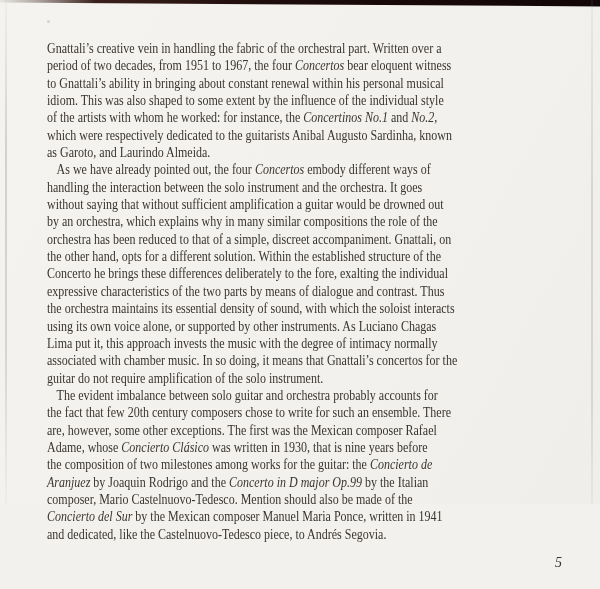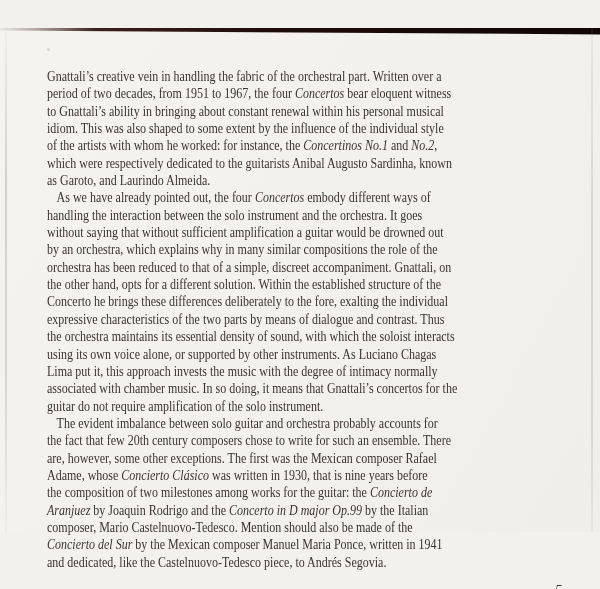--- a/index.html
+++ b/index.html
@@ -11,21 +11,20 @@
     margin:0;padding:0;
     width:600px;height:589px;
     overflow:hidden;
     background:var(--paper);
   }
   .page{
     position:relative;
     width:600px;height:504px;
     background:linear-gradient(120deg,#f4f3ef 0%,#f2f1ed 55%,#efeeea 100%);
     font-family:"Liberation Serif","DejaVu Serif",serif;
-    margin-top:28px;
   }
   .scan-band{
     position:absolute;top:0;left:0;width:600px;height:7px;
     background:linear-gradient(to right,
       rgba(150,140,135,0.12) 0%,
       rgba(120,105,100,0.55) 6%,
       #3a201c 16%,
       var(--scan-edge) 45%,
       #120607 100%);
     clip-path:polygon(0 0,100% 0,100% 92%,0 36%);

